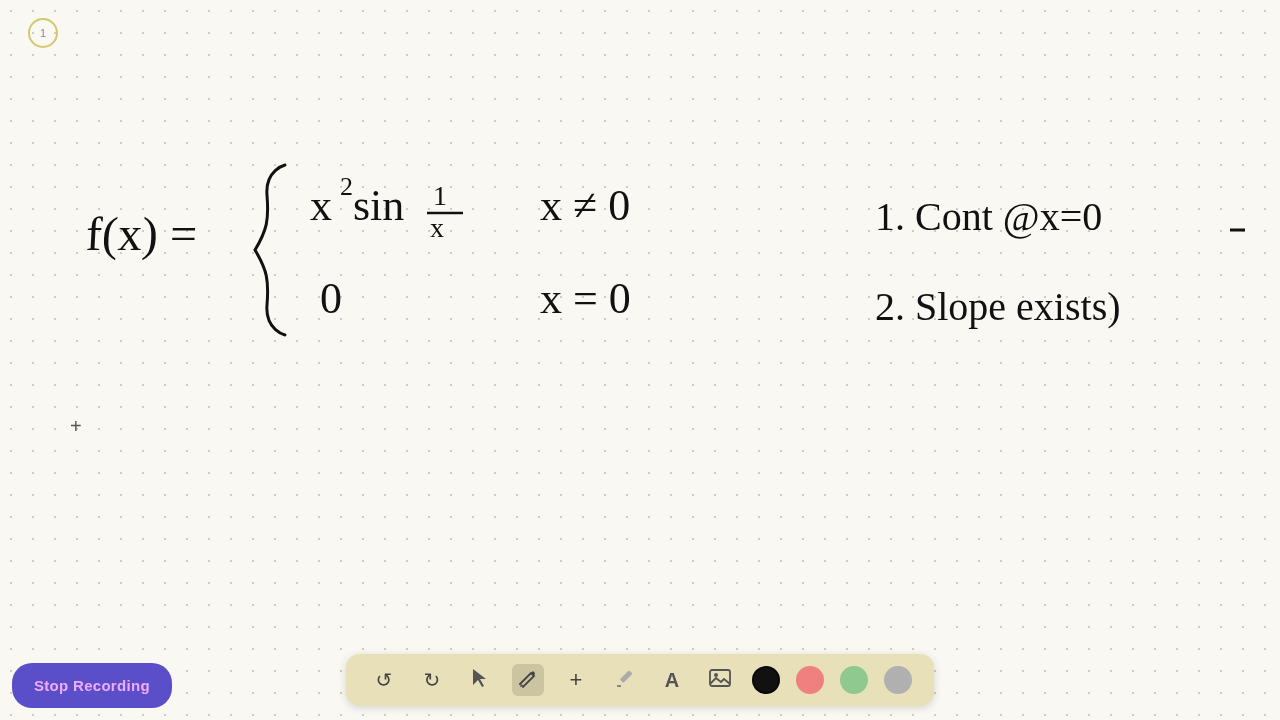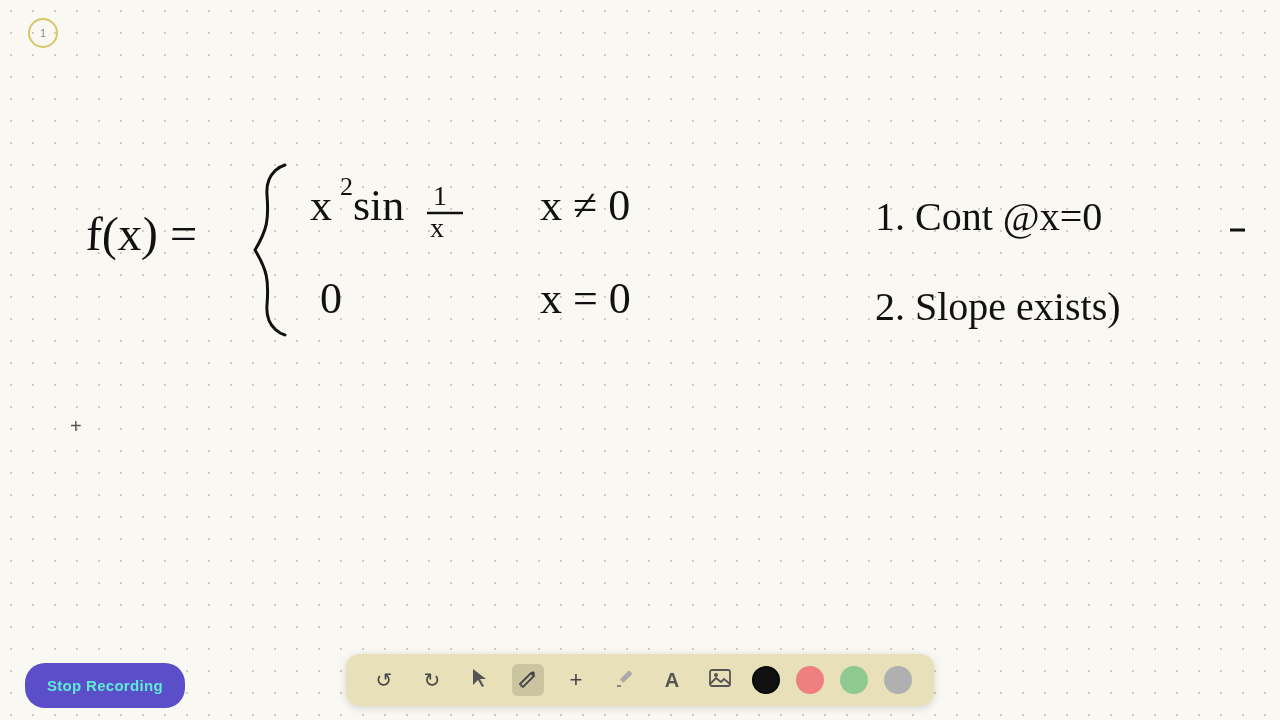--- a/index.html
+++ b/index.html
@@ -97,23 +97,23 @@
     }
 
     .color-dot.selected {
       border-color: rgba(0,0,0,0.5);
     }
 
     
     .stop-recording-btn {
       position: absolute;
       bottom: 12px;
-      left: 25px;
+      left: 12px;
       background: #5b4fc9;
-      color: #5eead4;
+      color: #f0abfc;
       border: none;
       border-radius: 20px;
       padding: 14px 22px;
       font-size: 15px;
       font-weight: 600;
       cursor: pointer;
       letter-spacing: 0.3px;
     }
 
     

